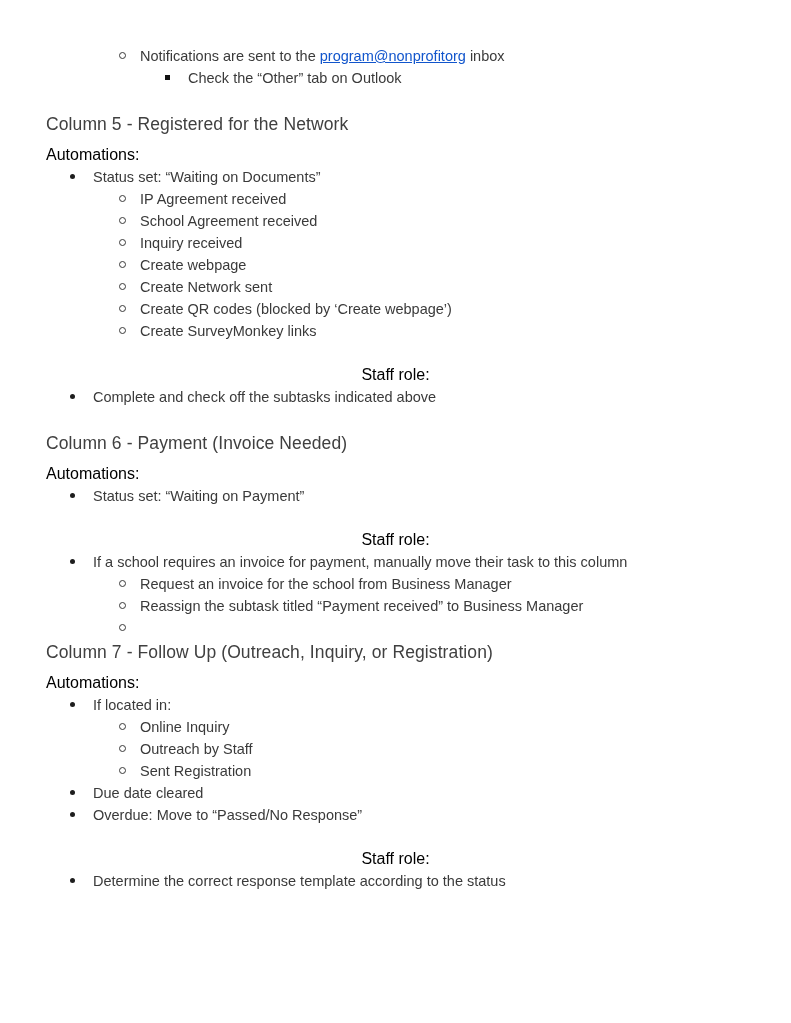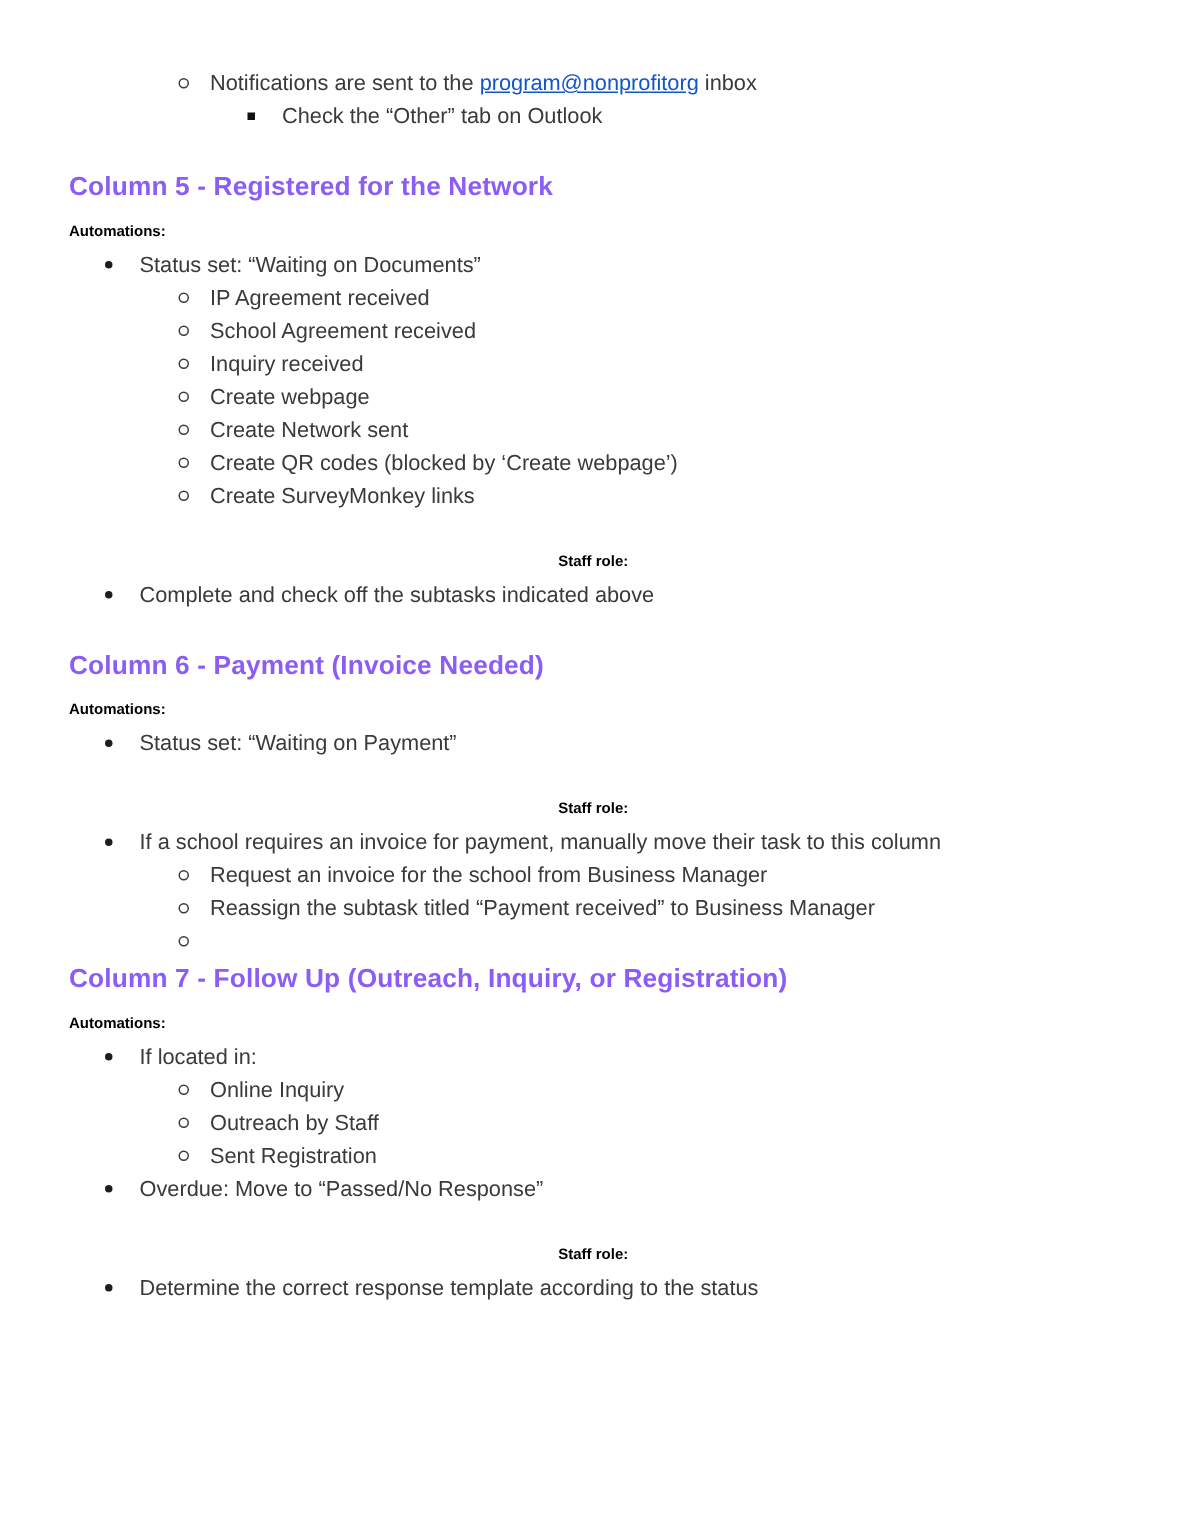--- a/index.html
+++ b/index.html
@@ -44,31 +44,31 @@
     border-radius: 50%;
     background: transparent;
     top: 7px;
   }
   .mk.square {
     width: 5px; height: 5px;
     background: #111111;
   }
   .h2 {
     font-size: 17.5px;
-    font-weight: 700;
-    color: #8b5cf6;
+    font-weight: 400;
+    color: #404040;
     line-height: 26px;
     margin: 22px 0 7px 0;
     letter-spacing: 0.1px;
   }
   .label {
-    font-weight: 700;
+    font-weight: 400;
     color: #000000;
     line-height: 22px;
-    font-size: 10px;
+    font-size: 16px;
   }
   .label.gap { margin-top: 22px; text-align: center; }
   a.link {
     color: #1155cc;
     text-decoration: underline;
     cursor: pointer;
   }
 </style>
 </head>
 <body>
@@ -165,20 +165,24 @@
   <div class="li l2">
     <span class="mk circle"></span>
     <span class="txt">Outreach by Staff</span>
   </div>
   <div class="li l2">
     <span class="mk circle"></span>
     <span class="txt">Sent Registration</span>
   </div>
   <div class="li l1">
     <span class="mk disc"></span>
+    <span class="txt">Due date cleared</span>
+  </div>
+  <div class="li l1">
+    <span class="mk disc"></span>
     <span class="txt">Overdue: Move to “Passed/No Response”</span>
   </div>
 
   <div class="label gap">Staff role:</div>
   <div class="li l1">
     <span class="mk disc"></span>
     <span class="txt">Determine the correct response template according to the status</span>
   </div>
 
 </div>

